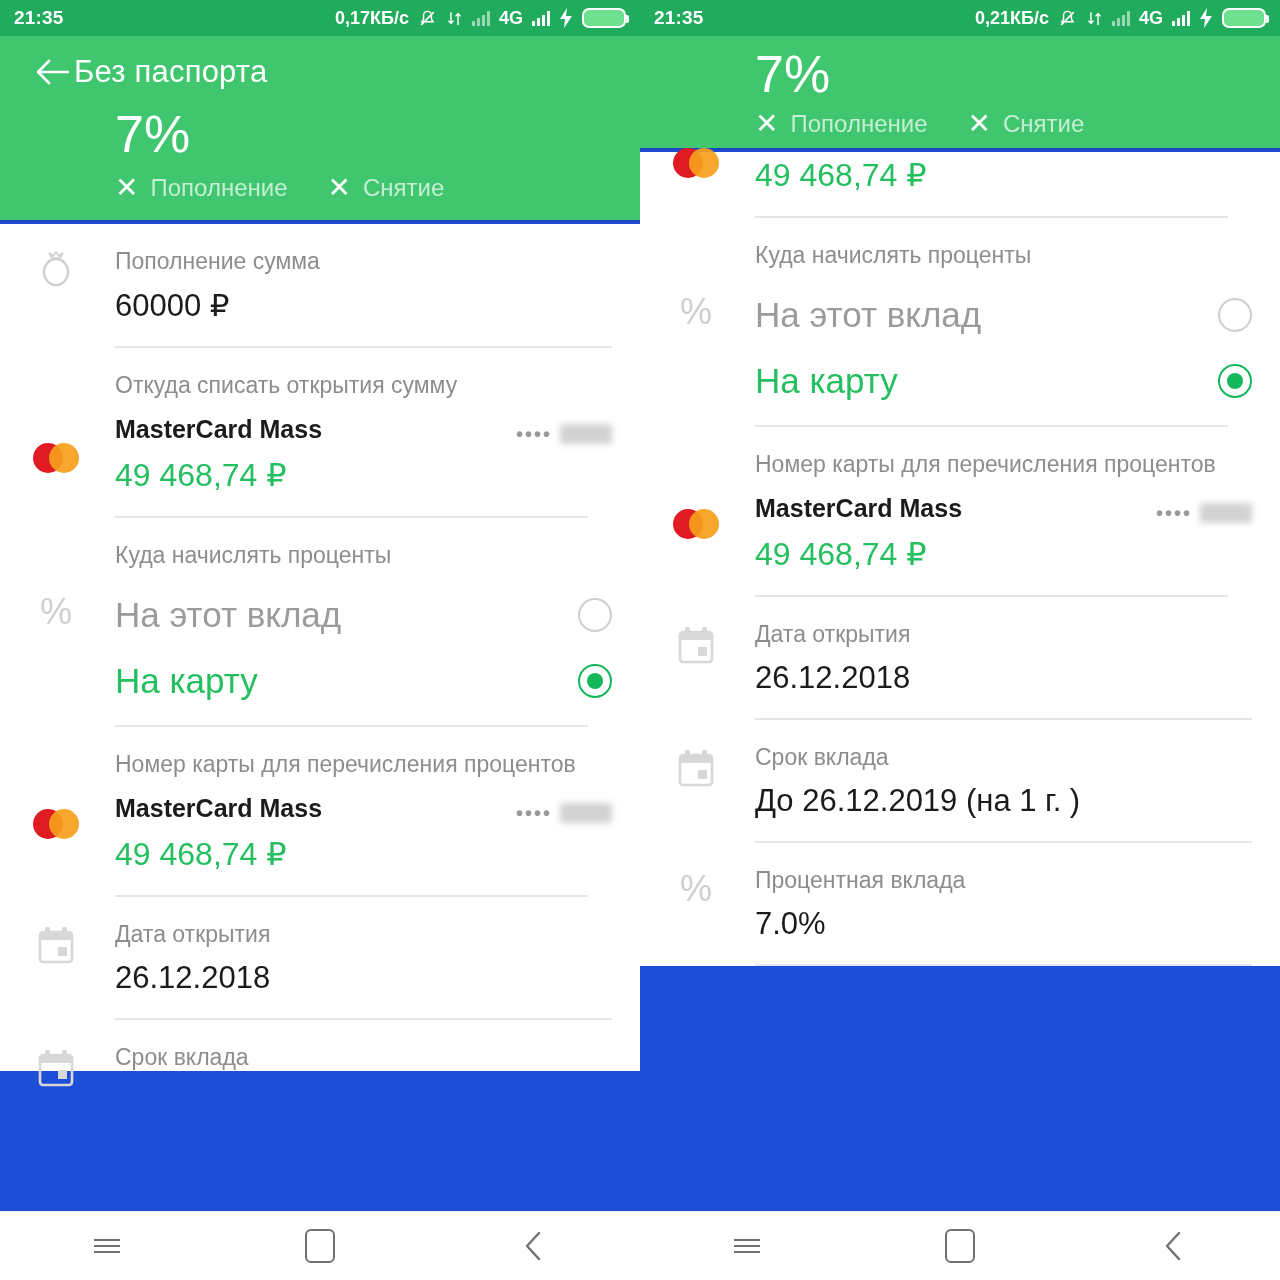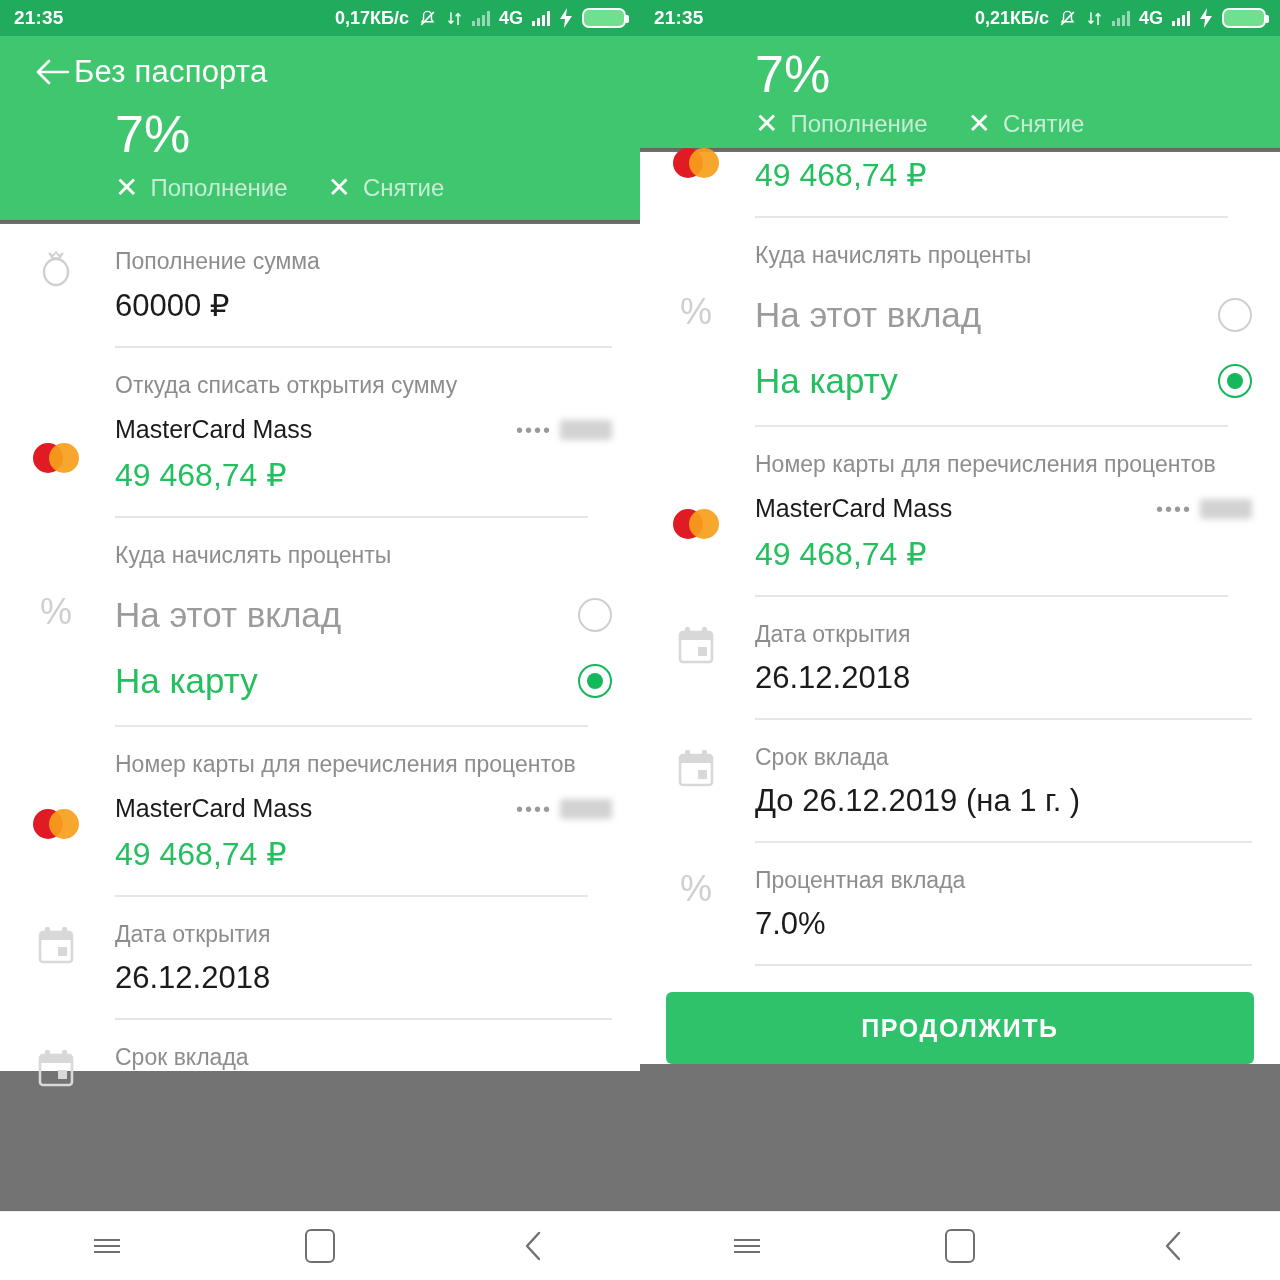--- a/index.html
+++ b/index.html
@@ -1,21 +1,21 @@
 <!DOCTYPE html>
 <html><head>
 <meta charset="utf-8">
 <style>
   html,body{margin:0;padding:0;}
   body{
     width:1280px;height:1280px;
     font-family:"Liberation Sans","DejaVu Sans",sans-serif;
     background:#ffffff;overflow:hidden;
   }
-  .screen{position:absolute;top:0;width:640px;height:1280px;overflow:hidden;background:#737373;}
+  .screen{position:absolute;top:0;width:640px;height:1280px;overflow:hidden;background:#1d4ed8;}
   #left-screen{left:0;}
   #right-screen{left:640px;}
 
   
   .statusbar{
     height:36px;background:#21ab5d;color:#fff;
     display:flex;align-items:center;
     font-size:19px;font-weight:bold;
     padding:0 14px;box-sizing:border-box;
   }
@@ -60,21 +60,21 @@
   .row-ico{
     position:absolute;left:30px;width:52px;display:flex;align-items:center;justify-content:center;
   }
   .row-label{font-size:23px;color:#8d8d8d;padding-top:24px;}
   .row-value{font-size:31px;color:#1b1b1b;padding-top:12px;}
   .row-value.green{color:#24bf5f;font-size:32px;}
   .divider{height:2px;background:#e6e6e6;margin-top:22px;margin-right:28px;}
   .divider.inset{margin-right:52px;}
 
   
-  .card-line{display:flex;align-items:center;padding-top:16px;padding-right:28px;}
+  .card-line{display:flex;align-items:flex-end;padding-top:16px;padding-right:28px;font-weight:bold;}
   .card-name{font-size:25px;color:#1b1b1b;}
   .card-mask{margin-left:auto;display:flex;align-items:center;gap:8px;}
   .dots{letter-spacing:2px;color:#9a9a9a;font-size:20px;line-height:1;}
   .redact{width:52px;height:20px;background:#d2d2d2;border-radius:2px;filter:blur(3px);}
 
   
   .radio-row{display:flex;align-items:center;padding-right:28px;padding-top:26px;}
   .radio-label{font-size:35px;color:#9b9b9b;}
   .radio-label.sel{color:#24bf5f;}
   .radio{margin-left:auto;width:34px;height:34px;border-radius:50%;border:2px solid #cfcfcf;box-sizing:border-box;}
@@ -425,23 +425,20 @@
 
     <div class="row">
       <div class="row-ico" style="top:28px;">
         <span class="pct-ico">%</span>
       </div>
       <div class="row-label">Процентная вклада</div>
       <div class="row-value">7.0%</div>
       <div class="divider"></div>
     </div>
 
-    <div class="cta-wrap">
-      <button class="cta">ПРОДОЛЖИТЬ</button>
-    </div>
   </div>
 
   <div class="navbar">
     <div class="nav-btn nav-burger">
         <div>
           <i></i>
           <i></i>
           <i></i>
         </div>
       </div>

